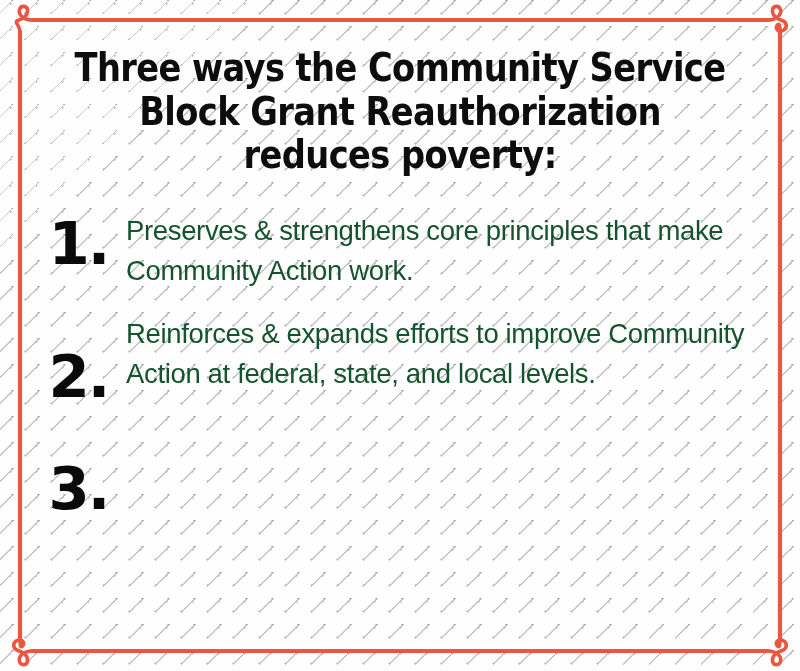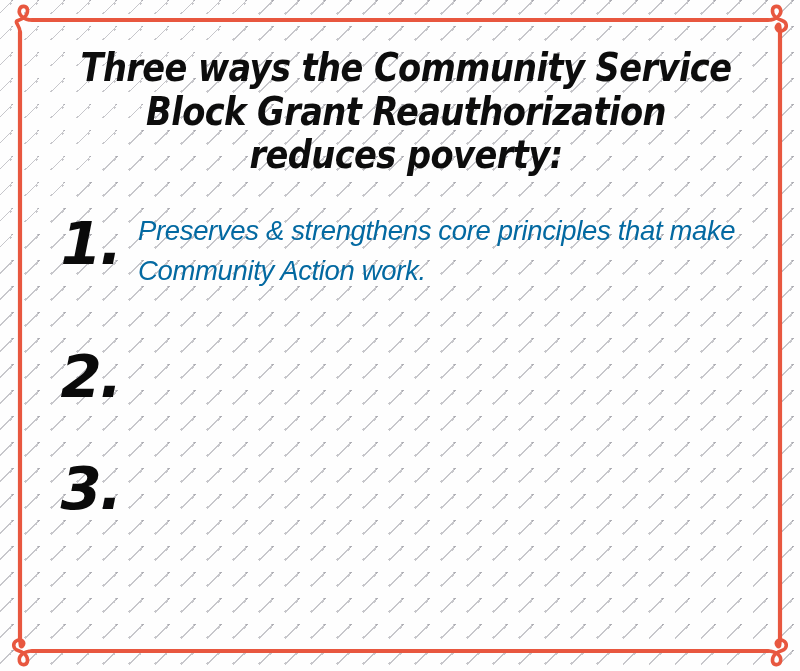--- a/index.html
+++ b/index.html
@@ -62,22 +62,21 @@
   }
 
   
   .content {
     position: absolute;
     left: 0;
     top: 0;
     width: 800px;
     height: 615px;
     box-sizing: border-box;
-    padding: 46px 40px 28px 52px;
-    font-style: italic;
+    padding: 46px 40px 28px 40px;
   }
 
   .headline {
     margin: 0;
     padding: 0 6px;
     text-align: center;
     color: #0d0d0d;
     font-family: "DejaVu Sans", sans-serif;
     font-weight: 700;
     font-size: 39px;
@@ -114,21 +113,21 @@
     font-weight: 700;
     font-size: 56px;
     line-height: 1;
     letter-spacing: -2px;
     transform: scaleX(1.06) scaleY(1.04);
     transform-origin: left top;
     padding-left: 8px;
   }
   .point-text {
     flex: 1 1 auto;
-    color: #0369a1;
+    color: #14532d;
     font-family: "Liberation Sans", sans-serif;
     font-size: 27.5px;
     line-height: 1.44;
     letter-spacing: -0.35px;
     padding-top: 2px;
   }
 
   
   .row-1 .point-number { margin-top: 6px; }
   .row-2 .point-number { margin-top: 36px; }
@@ -180,20 +179,21 @@
 
     <ol class="points">
 
       <li class="point-row row-1">
         <span class="point-number">1.</span>
         <span class="point-text">Preserves &amp; strengthens core principles that make Community Action work.</span>
       </li>
 
       <li class="point-row row-2">
         <span class="point-number">2.</span>
+        <span class="point-text">Reinforces &amp; expands efforts to improve Community Action at federal, state, and local levels.</span>
       </li>
 
       <li class="point-row row-3">
         <span class="point-number">3.</span>
       </li>
 
     </ol>
   </div>
 </div>
 

